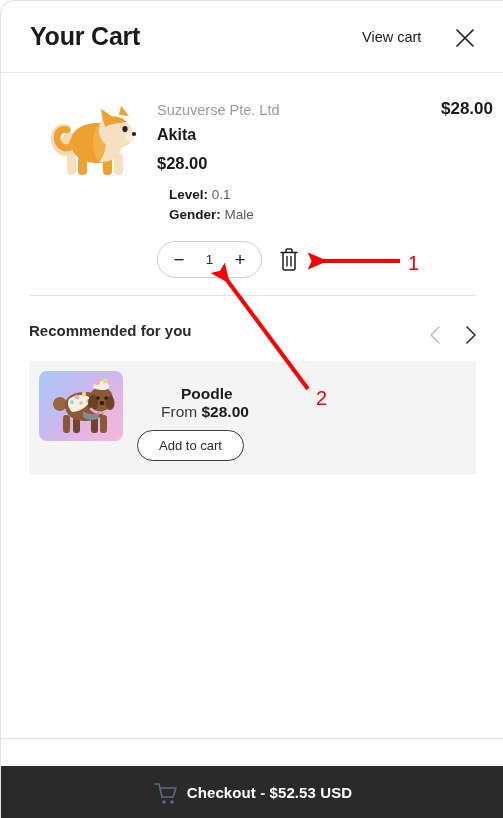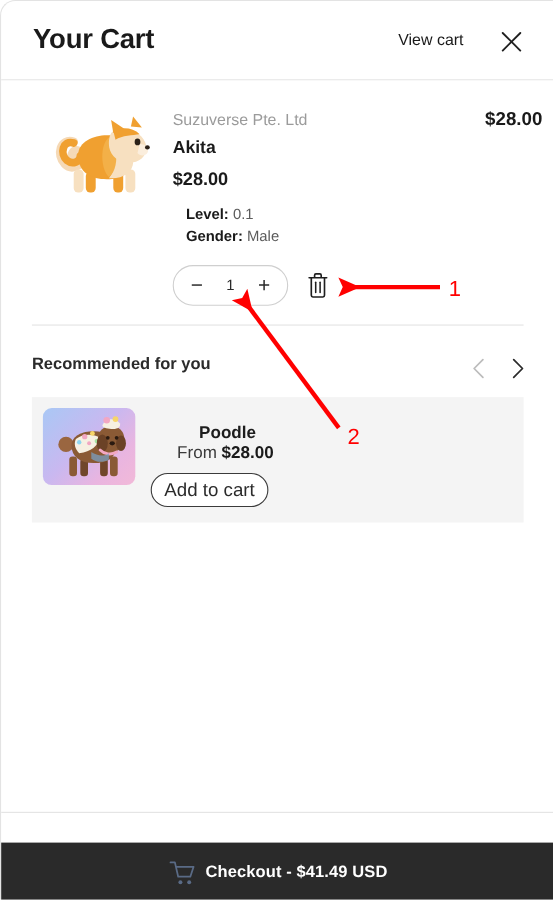--- a/index.html
+++ b/index.html
@@ -258,21 +258,21 @@
     top: 69px;
     width: 107px;
     height: 31px;
     border: 1px solid #3b3b3b;
     border-radius: 17px;
     background: #ffffff;
     box-sizing: border-box;
     display: flex;
     align-items: center;
     justify-content: center;
-    font-size: 17px;
+    font-size: 13px;
     color: #2b2b2b;
     cursor: pointer;
   }
 
   
   #footer-divider {
     position: absolute;
     left: 0;
     top: 737px;
     width: 503px;
@@ -472,21 +472,21 @@
 
   <div id="footer-divider"></div>
   <div id="checkout-bar">
     <span id="checkout-cart-icon">
       <svg width="26" height="26" viewBox="0 0 26 26">
         <path d="M2 3 H6 L9 16 H20 L23 7 H7" fill="none" stroke="#5a6b86" stroke-width="1.6" stroke-linecap="round" stroke-linejoin="round"></path>
         <circle cx="11" cy="21" r="1.8" fill="#5a6b86"></circle>
         <circle cx="19" cy="21" r="1.8" fill="#5a6b86"></circle>
       </svg>
     </span>
-    <span id="checkout-label">Checkout - $41.49 USD</span>
+    <span id="checkout-label">Checkout - $52.53 USD</span>
   </div>
 </div>
 
 <div id="annotations">
   <svg width="503" height="818" viewBox="0 0 503 818">
     <defs>
       <marker id="arrowhead" markerWidth="5" markerHeight="5" refX="2.4" refY="2.5" orient="auto">
         <polygon points="0,2.5 5,0.3 4,2.5 5,4.7" fill="#ff0000"></polygon>
       </marker>
     </defs>

